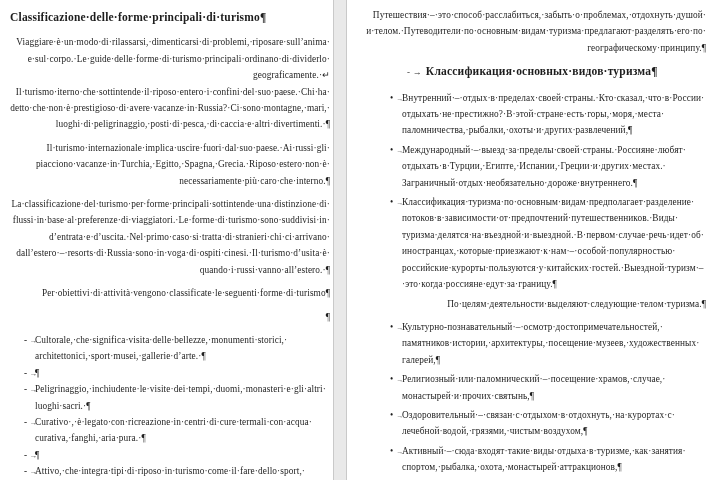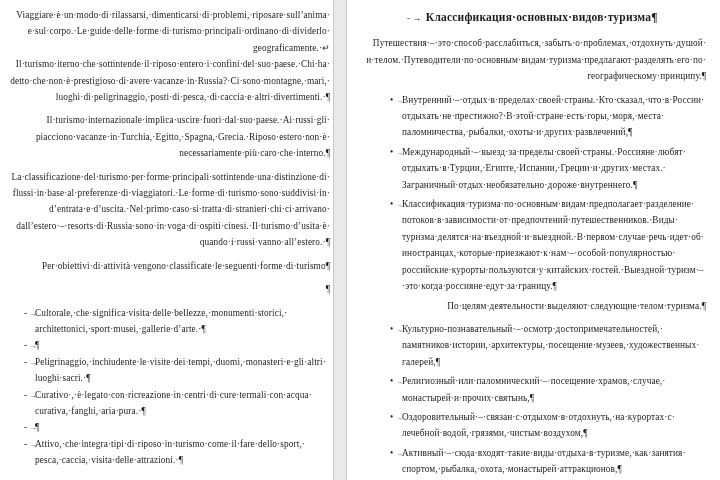--- a/index.html
+++ b/index.html
@@ -23,36 +23,37 @@
   .marker .bullet{display:inline-block;}
   .marker .tab{display:inline-block;font-size:8px;transform:scaleY(.9);padding-left:2px;color:#2a2a2a;}
   .page-right .marker .tab{font-size:7px;padding-left:3px;}
   .prefix{font-size:9px;font-weight:normal;padding-right:4px;color:#2a2a2a;}
 </style>
 </head>
 <body>
 
 <div class="workspace">
   <div class="page page-left">
+      <div class="block title"><span class="text">Classificazione·​delle·​forme·​principali·​di·​turismo¶</span></div>
       <div class="block paragraph"><span class="text">Viaggiare·​è·​un·​modo·​di·​rilassarsi,·​dimenticarsi·​di·​problemi,·​riposare·​sull’anima·​e·​sul·​corpo.·​Le·​guide·​delle·​forme·​di·​turismo·​principali·​ordinano·​di·​dividerlo·​geograficamente.·​↵<br>Il·​turismo·​iterno·​che·​sottintende·​il·​riposo·​entero·​i·​confini·​del·​suo·​paese.·​Chi·​ha·​detto·​che·​non·​è·​prestigioso·​di·​avere·​vacanze·​in·​Russia?·​Ci·​sono·​montagne,·​mari,·​luoghi·​di·​peligrinaggio,·​posti·​di·​pesca,·​di·​caccia·​e·​altri·​divertimenti.·​¶</span></div>
       <div class="block paragraph"><span class="text">Il·​turismo·​internazionale·​implica·​uscire·​fuori·​dal·​suo·​paese.·​Ai·​russi·​gli·​piacciono·​vacanze·​in·​Turchia,·​Egitto,·​Spagna,·​Grecia.·​Riposo·​estero·​non·​è·​necessariamente·​più·​caro·​che·​interno.¶</span></div>
       <div class="block paragraph"><span class="text">La·​classificazione·​del·​turismo·​per·​forme·​principali·​sottintende·​una·​distinzione·​di·​flussi·​in·​base·​al·​preferenze·​di·​viaggiatori.·​Le·​forme·​di·​turismo·​sono·​suddivisi·​in·​d’entrata·​e·​d’uscita.·​Nel·​primo·​caso·​si·​tratta·​di·​stranieri·​chi·​ci·​arrivano·​dall’estero·​–·​resorts·​di·​Russia·​sono·​in·​voga·​di·​ospiti·​cinesi.·​Il·​turismo·​d’usita·​è·​quando·​i·​russi·​vanno·​all’estero.·​¶</span></div>
       <div class="block paragraph"><span class="text">Per·​obiettivi·​di·​attività·​vengono·​classificate·​le·​seguenti·​forme·​di·​turismo¶</span></div>
       <div class="block paragraph"><span class="text">¶</span></div>
       <div class="block list-item"><span class="marker"><span class="bullet">-</span><span class="tab">→</span></span><span class="text">Cultorale,·​che·​significa·​visita·​delle·​bellezze,·​monumenti·​storici,·​architettonici,·​sport·​musei,·​gallerie·​d’arte.·​¶</span></div>
       <div class="block list-item"><span class="marker"><span class="bullet">-</span><span class="tab">→</span></span><span class="text">¶</span></div>
       <div class="block list-item"><span class="marker"><span class="bullet">-</span><span class="tab">→</span></span><span class="text">Peligrinaggio,·​inchiudente·​le·​visite·​dei·​tempi,·​duomi,·​monasteri·​e·​gli·​altri·​luoghi·​sacri.·​¶</span></div>
       <div class="block list-item"><span class="marker"><span class="bullet">-</span><span class="tab">→</span></span><span class="text">Curativo·​,·​è·​legato·​con·​ricreazione·​in·​centri·​di·​cure·​termali·​con·​acqua·​curativa,·​fanghi,·​aria·​pura.·​¶</span></div>
       <div class="block list-item"><span class="marker"><span class="bullet">-</span><span class="tab">→</span></span><span class="text">¶</span></div>
       <div class="block list-item"><span class="marker"><span class="bullet">-</span><span class="tab">→</span></span><span class="text">Attivo,·​che·​integra·​tipi·​di·​riposo·​in·​turismo·​come·​il·​fare·​dello·​sport,·​pesca,·​caccia,·​visita·​delle·​attrazioni.·​¶</span></div>
     </div>
   <div class="gutter"></div>
   <div class="page page-right">
+      <div class="block paragraph"><span class="text">Путешествия·​–·​это·​способ·​расслабиться,·​забыть·​о·​проблемах,·​отдохнуть·​душой·​и·​телом.·​Путеводители·​по·​основным·​видам·​туризма·​предлагают·​разделять·​его·​по·​географическому·​принципу.¶</span></div>
       <div class="block title"><span class="prefix">- →</span><span class="text">Классификация·​основных·​видов·​туризма¶</span></div>
-      <div class="block paragraph"><span class="text">Путешествия·​–·​это·​способ·​расслабиться,·​забыть·​о·​проблемах,·​отдохнуть·​душой·​и·​телом.·​Путеводители·​по·​основным·​видам·​туризма·​предлагают·​разделять·​его·​по·​географическому·​принципу.¶</span></div>
       <div class="block list-item"><span class="marker"><span class="bullet">•</span><span class="tab">→</span></span><span class="text">Внутренний·​–·​отдых·​в·​пределах·​своей·​страны.·​Кто·​сказал,·​что·​в·​России·​отдыхать·​не·​престижно?·​В·​этой·​стране·​есть·​горы,·​моря,·​места·​паломничества,·​рыбалки,·​охоты·​и·​других·​развлечений,¶</span></div>
       <div class="block list-item"><span class="marker"><span class="bullet">•</span><span class="tab">→</span></span><span class="text">Международный·​–·​выезд·​за·​пределы·​своей·​страны.·​Россияне·​любят·​отдыхать·​в·​Турции,·​Египте,·​Испании,·​Греции·​и·​других·​местах.·​Заграничный·​отдых·​необязательно·​дороже·​внутреннего.¶</span></div>
       <div class="block list-item"><span class="marker"><span class="bullet">•</span><span class="tab">→</span></span><span class="text">Классификация·​туризма·​по·​основным·​видам·​предполагает·​разделение·​потоков·​в·​зависимости·​от·​предпочтений·​путешественников.·​Виды·​туризма·​делятся·​на·​въездной·​и·​выездной.·​В·​первом·​случае·​речь·​идет·​об·​иностранцах,·​которые·​приезжают·​к·​нам·​–·​особой·​популярностью·​российские·​курорты·​пользуются·​у·​китайских·​гостей.·​Выездной·​туризм·​–·​это·​когда·​россияне·​едут·​за·​границу.¶</span></div>
       <div class="block paragraph"><span class="text">По·​целям·​деятельности·​выделяют·​следующие·​телом·​туризма.¶</span></div>
       <div class="block list-item"><span class="marker"><span class="bullet">•</span><span class="tab">→</span></span><span class="text">Культурно-познавательный·​–·​осмотр·​достопримечательностей,·​памятников·​истории,·​архитектуры,·​посещение·​музеев,·​художественных·​галерей,¶</span></div>
       <div class="block list-item"><span class="marker"><span class="bullet">•</span><span class="tab">→</span></span><span class="text">Религиозный·​или·​паломнический·​–·​посещение·​храмов,·​случае,·​монастырей·​и·​прочих·​святынь,¶</span></div>
       <div class="block list-item"><span class="marker"><span class="bullet">•</span><span class="tab">→</span></span><span class="text">Оздоровительный·​–·​связан·​с·​отдыхом·​в·​отдохнуть,·​на·​курортах·​с·​лечебной·​водой,·​грязями,·​чистым·​воздухом,¶</span></div>
       <div class="block list-item"><span class="marker"><span class="bullet">•</span><span class="tab">→</span></span><span class="text">Активный·​–·​сюда·​входят·​такие·​виды·​отдыха·​в·​туризме,·​как·​занятия·​спортом,·​рыбалка,·​охота,·​монастырей·​аттракционов,¶</span></div>
     </div>
 </div>

